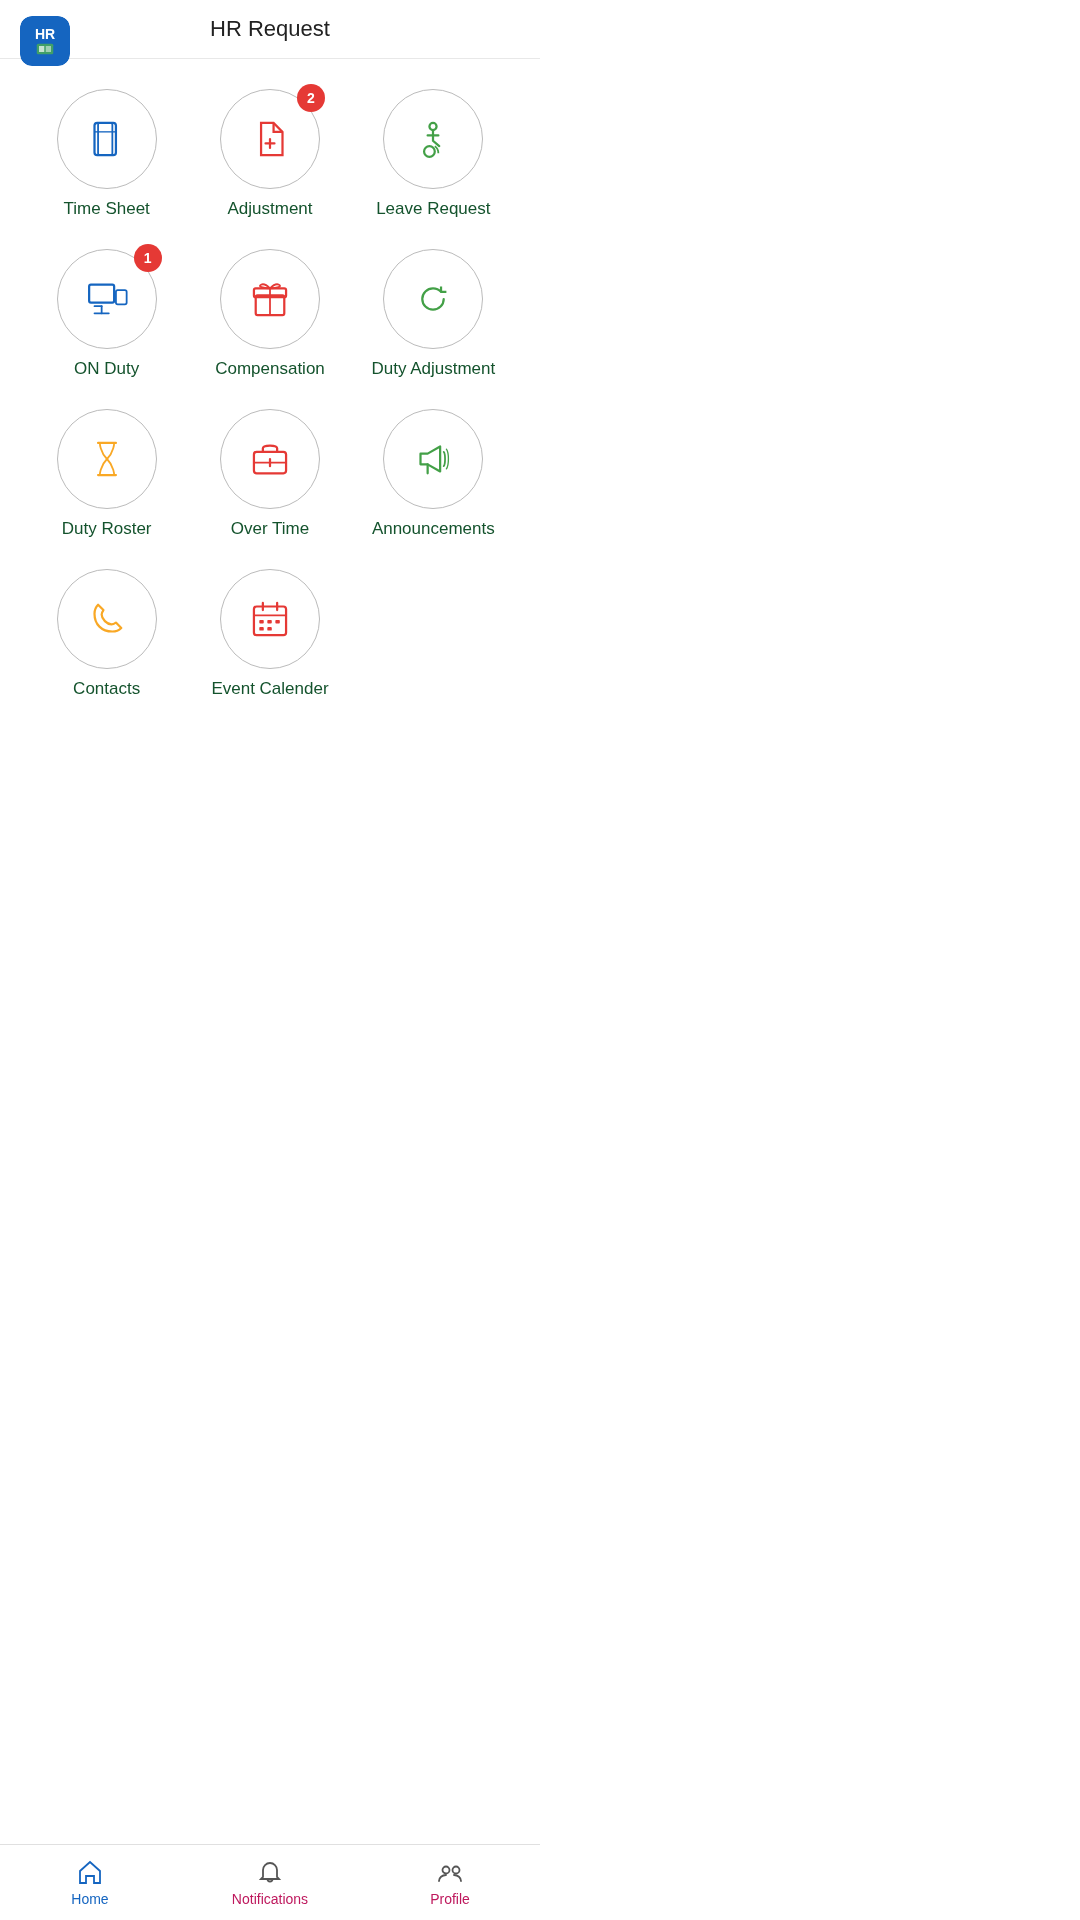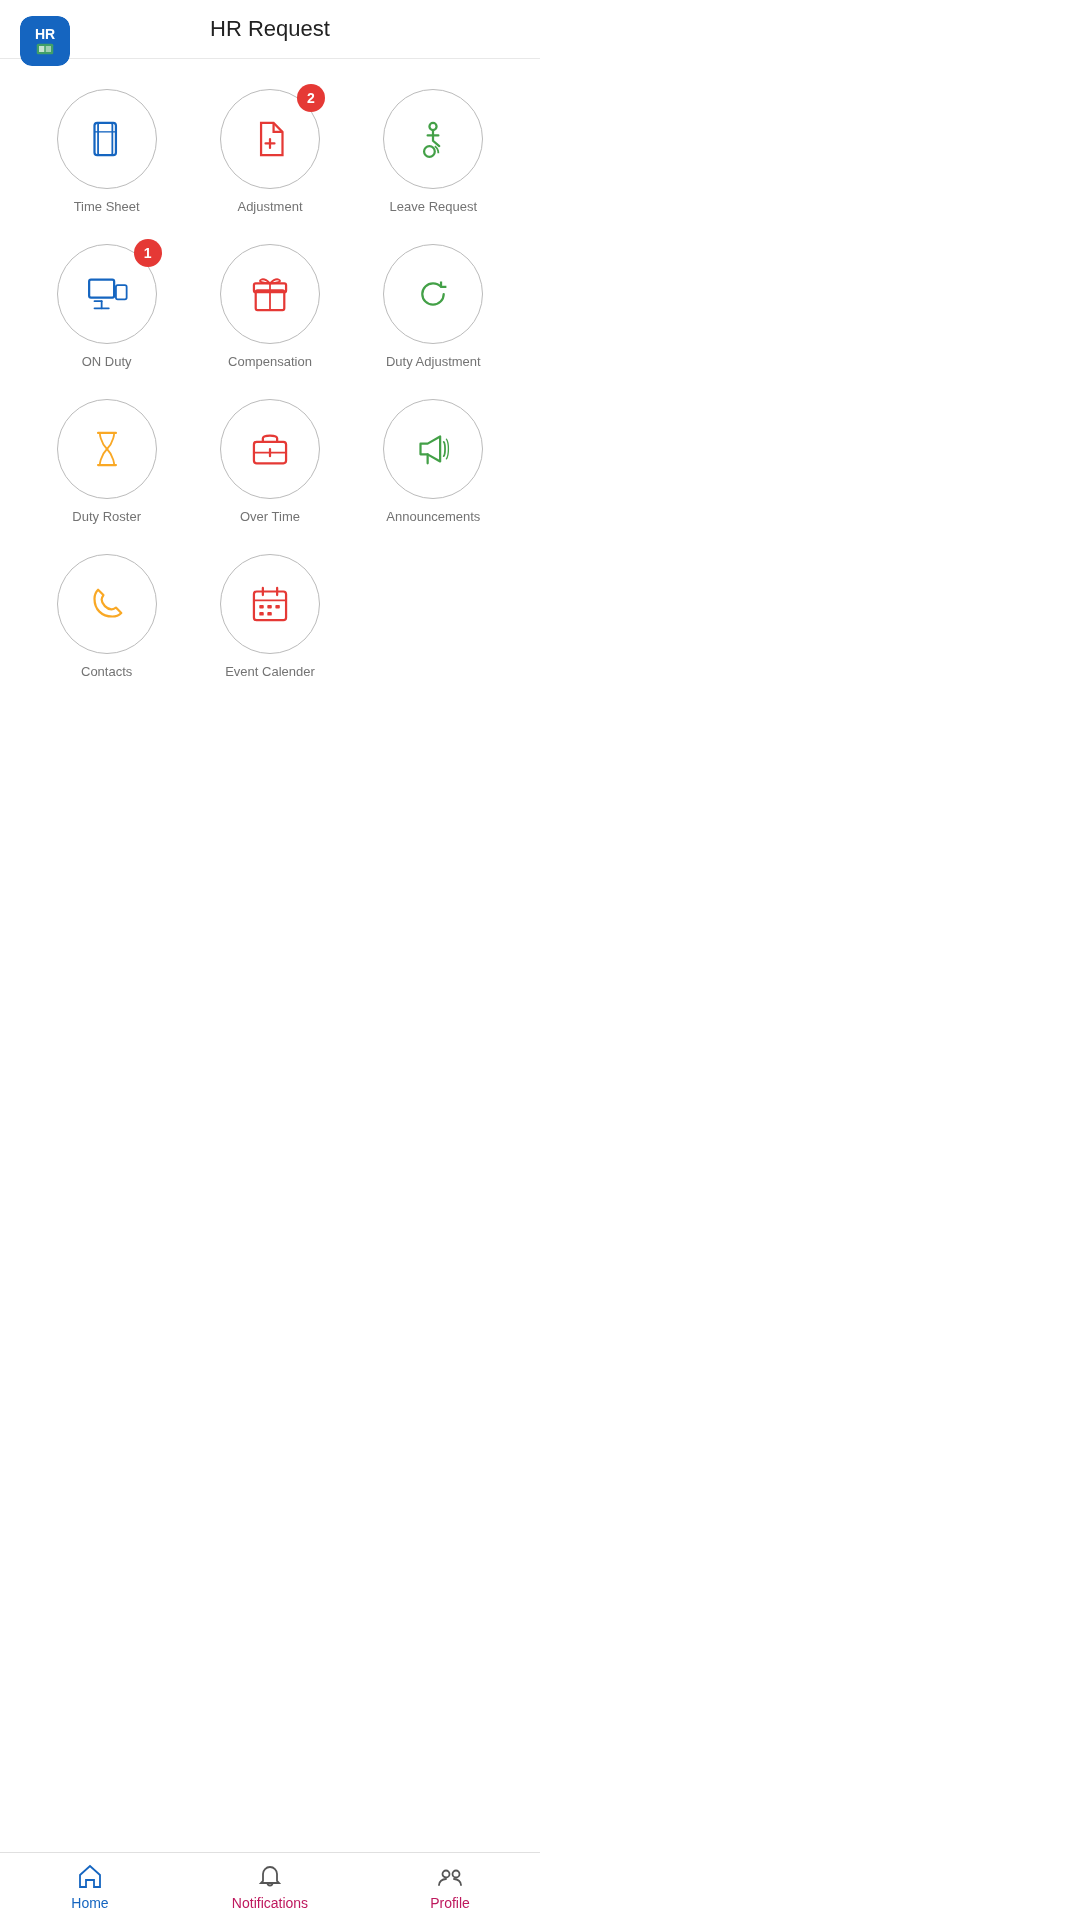--- a/index.html
+++ b/index.html
@@ -94,31 +94,31 @@
       height: 28px;
       display: flex;
       align-items: center;
       justify-content: center;
       font-size: 14px;
       font-weight: bold;
     }
 
     .item-label {
       margin-top: 10px;
-      font-size: 13px;
-      color: #737373;
+      font-size: 17px;
+      color: #14532d;
       text-align: center;
     }
 
     
     .bottom-nav {
       position: fixed;
       bottom: 0;
       width: 540px;
-      height: 68px;
+      height: 76px;
       border-top: 1px solid #e0e0e0;
       background: #fff;
       display: flex;
       align-items: center;
       justify-content: flex-start;
     }
 
     .nav-item {
       display: flex;
       flex-direction: column;

